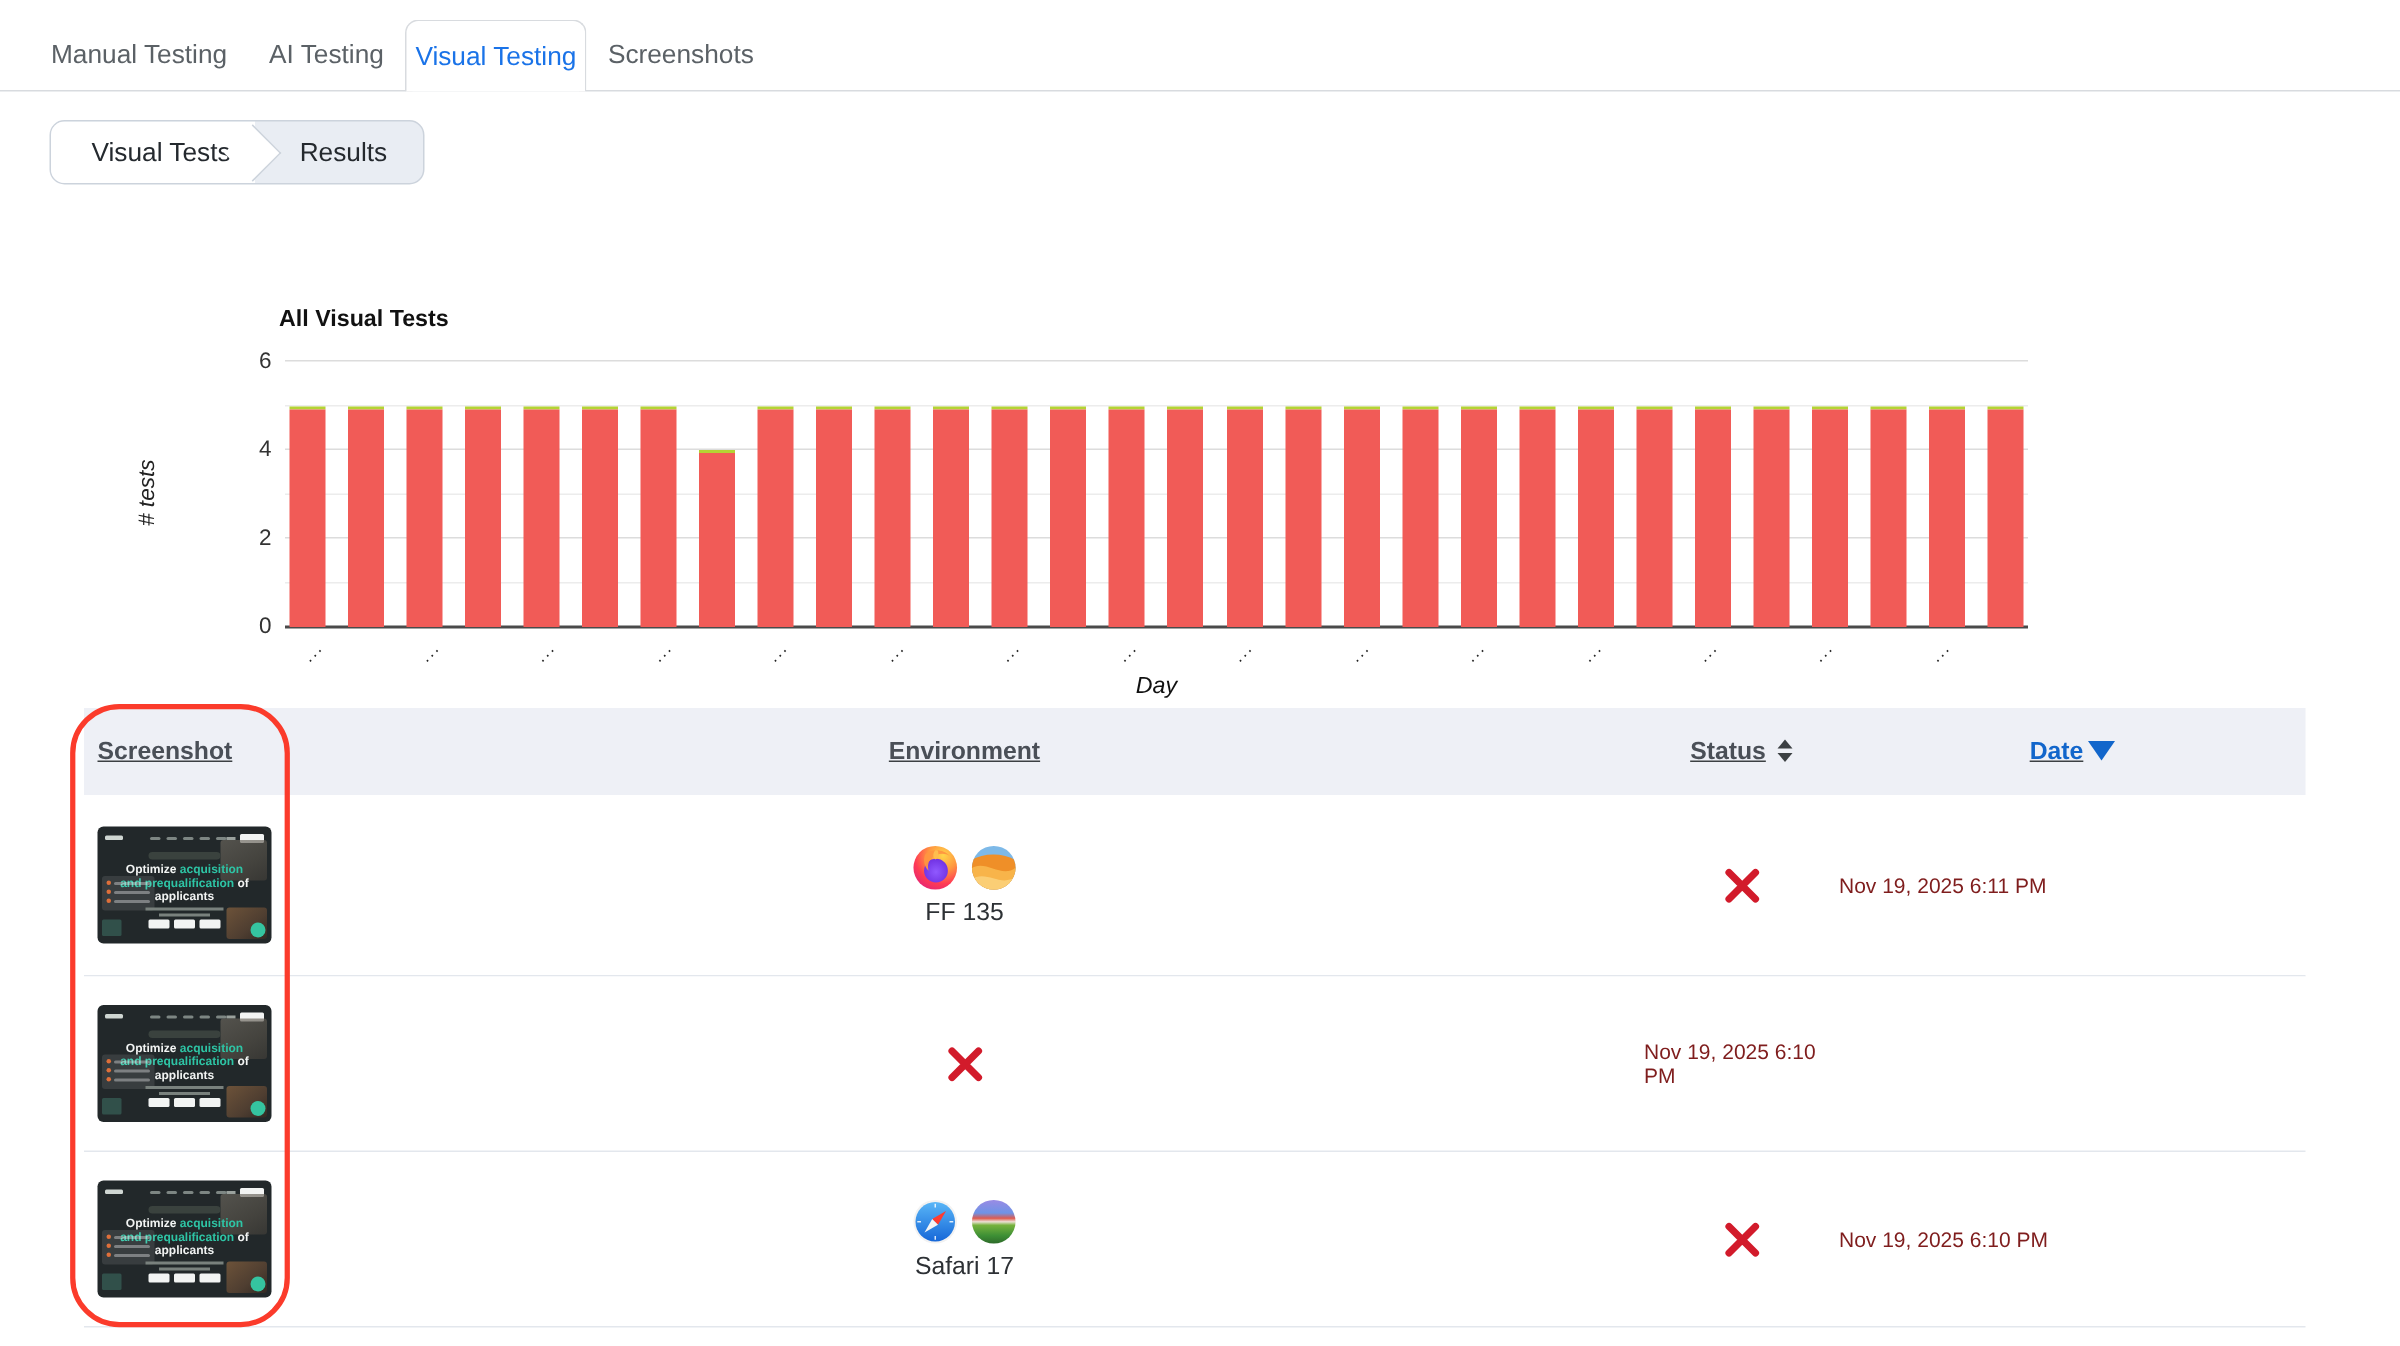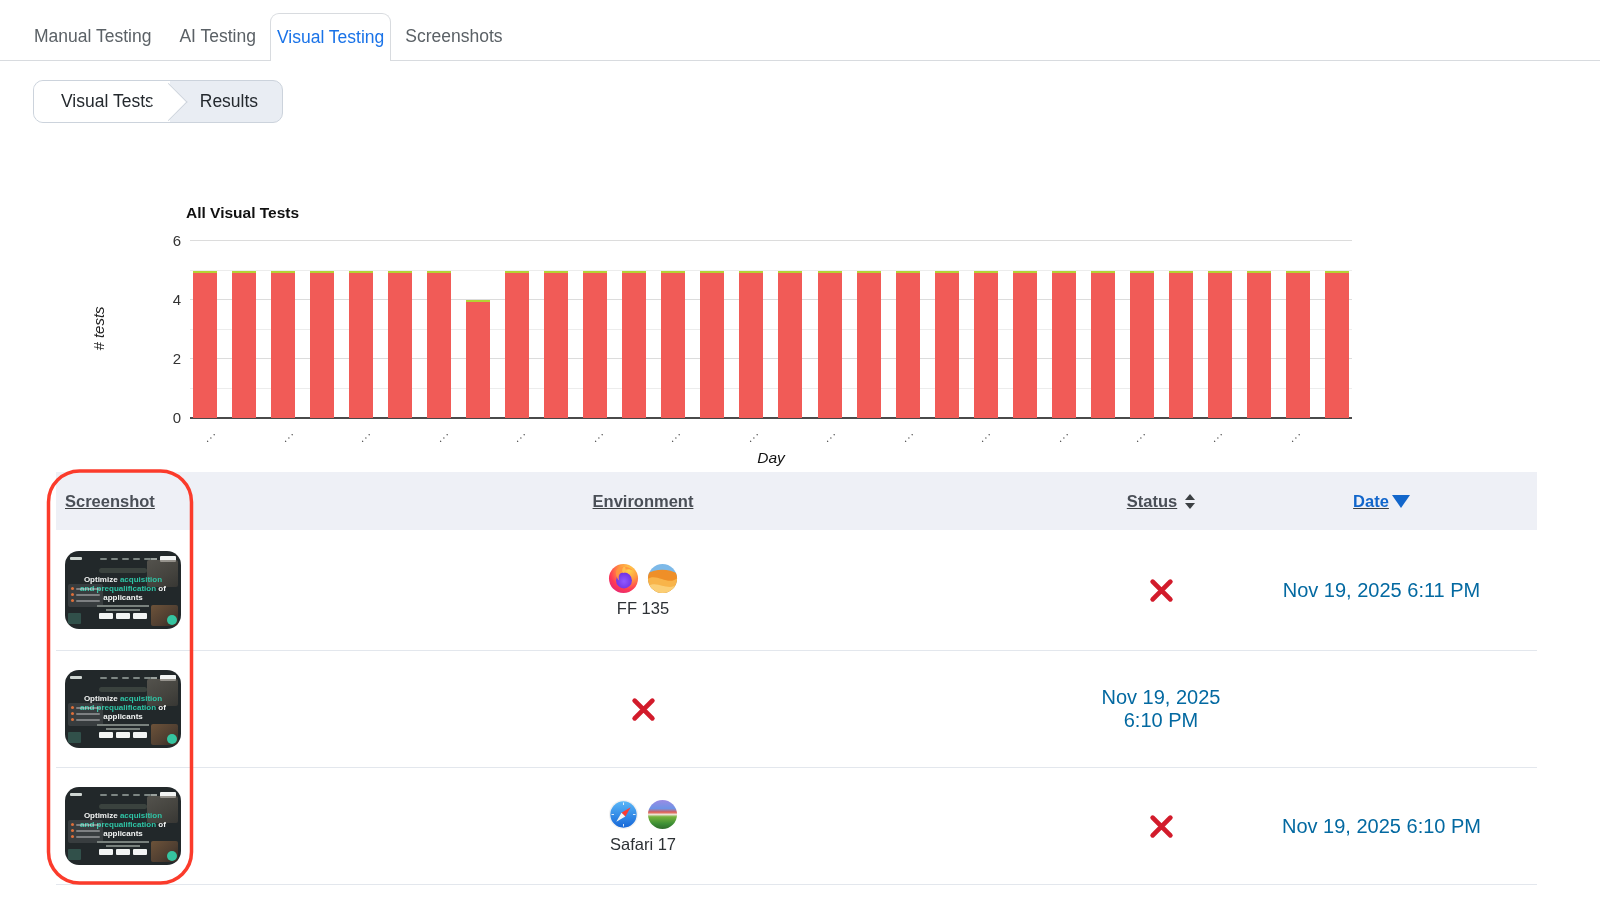--- a/index.html
+++ b/index.html
@@ -68,24 +68,24 @@
   .row { display:grid; grid-template-columns:134px 906px 130px 311px; align-items:center;
          border-bottom:1px solid #e3e7ed; background:#fff; }
   .row:nth-child(1) { height:121px; }
   .row:nth-child(2) { height:117px; }
   .row:nth-child(3) { height:117px; }
   .cell-shot { display:flex; justify-content:center; }
   .cell-env { display:flex; flex-direction:column; align-items:center; gap:5px; }
   .env-icons { display:flex; align-items:center; gap:8px; }
   .env-label { font-size:16.5px; color:#2d3135; }
   .cell-status { display:flex; justify-content:center; }
-  .cell-date { font-size:20px; color:#0369a1; text-align:center; }
+  .cell-date { font-size:14px; color:#7f1d1d; }
 
   
-  .thumb { position:relative; width:116px; height:78px; background:#22282a; border-radius:14px;
+  .thumb { position:relative; width:116px; height:78px; background:#22282a; border-radius:4px;
            overflow:hidden; cursor:pointer; flex:none; }
   .t-nav { position:absolute; top:4px; left:5px; right:5px; height:7px; display:flex; align-items:center; }
   .t-logo { width:13px; height:3px; background:#cfd6d2; border-radius:1px; }
   .t-navitems { display:flex; gap:4px; margin-left:18px; }
   .t-navitems i { width:7px; height:2px; background:#7d8683; border-radius:1px; }
   .t-login { width:6px; height:2px; background:#9aa19d; margin-left:auto; margin-right:3px; }
   .t-btn-top { width:17px; height:6px; background:#f2f4f3; border-radius:1px; }
   .t-pill { position:absolute; left:50%; top:17px; transform:translateX(-50%); width:48px; height:5px;
             background:#3a423e; border-radius:3px; }
   .t-headline { position:absolute; left:50%; top:25px; transform:translateX(-50%); width:88px;

